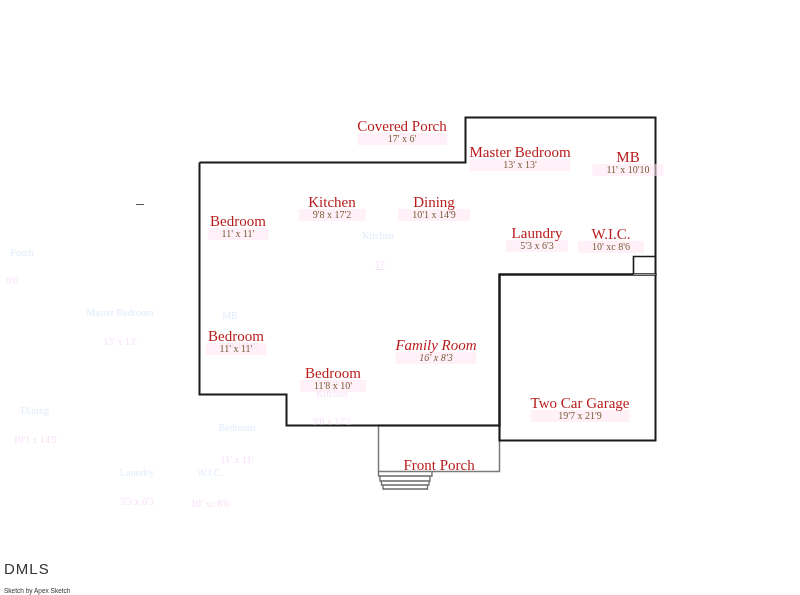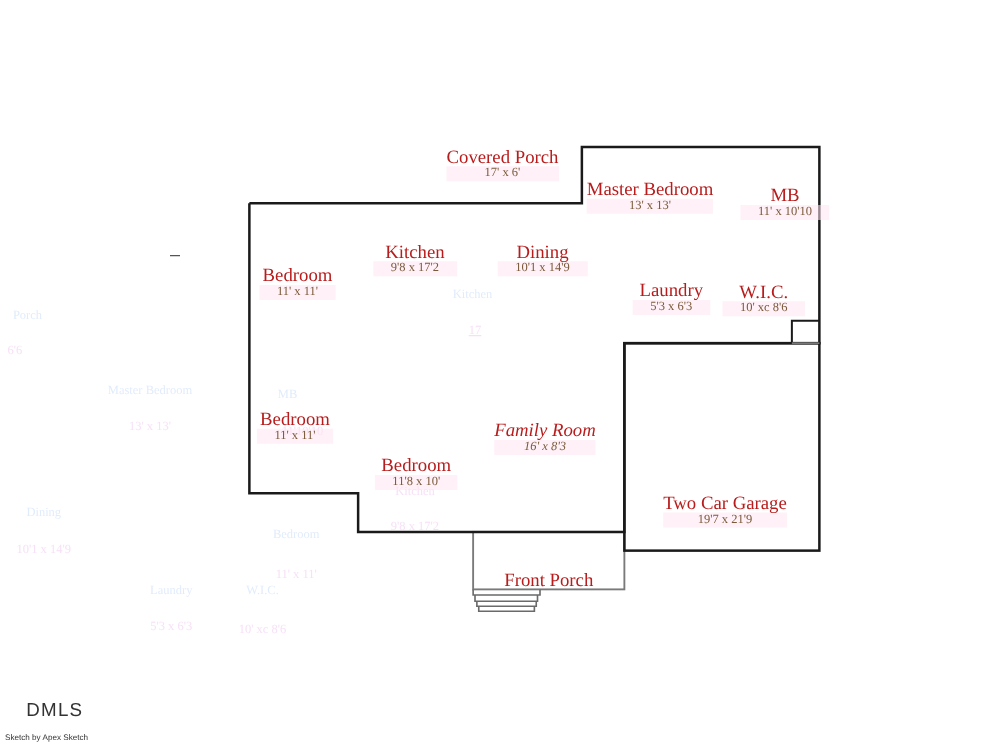--- a/index.html
+++ b/index.html
@@ -3,21 +3,21 @@
   <meta charset="utf-8">
   <style>
     html, body { margin: 0; padding: 0; background: #ffffff; }
     body { width: 800px; height: 595px; position: relative; overflow: hidden; font-family: "Liberation Serif", serif; }
     .plan { position: absolute; left: 0; top: 0; width: 800px; height: 595px; }
     .room { position: absolute; text-align: center; white-space: nowrap; transform: translateX(-50%); }
     .room-name { display: block; font-size: 15px; color: #b91c1c; line-height: 14px; }
     .room-dim { display: block; font-size: 10px; color: #7a5a3a; line-height: 12px; background: rgba(255,230,240,0.55); padding: 0 14px; }
     .ghost { position: absolute; font-size: 10px; color: #f0c8f0; opacity: 0.55; white-space: nowrap; transform: translateX(-50%); }
     .ghost.blue { color: #c8dcf8; }
-    .logo { position: absolute; left: 21px; top: 560px; font-family: "Liberation Sans", sans-serif; font-size: 15px; color: #333; letter-spacing: 1px; }
+    .logo { position: absolute; left: 4px; top: 560px; font-family: "Liberation Sans", sans-serif; font-size: 15px; color: #333; letter-spacing: 1px; }
     .credit { position: absolute; left: 4px; top: 587px; font-family: "Liberation Sans", sans-serif; font-size: 6.5px; color: #333; }
     .dash { position: absolute; left: 136px; top: 204px; width: 8px; height: 1px; background: #555; }
   </style>
 </head>
 <body>
 
 <svg class="plan" width="800" height="595" viewBox="0 0 800 595">
 
   <rect x="378.5" y="425.5" width="121" height="46" fill="none" stroke="#7a7a7a" stroke-width="1.5"></rect>
 

